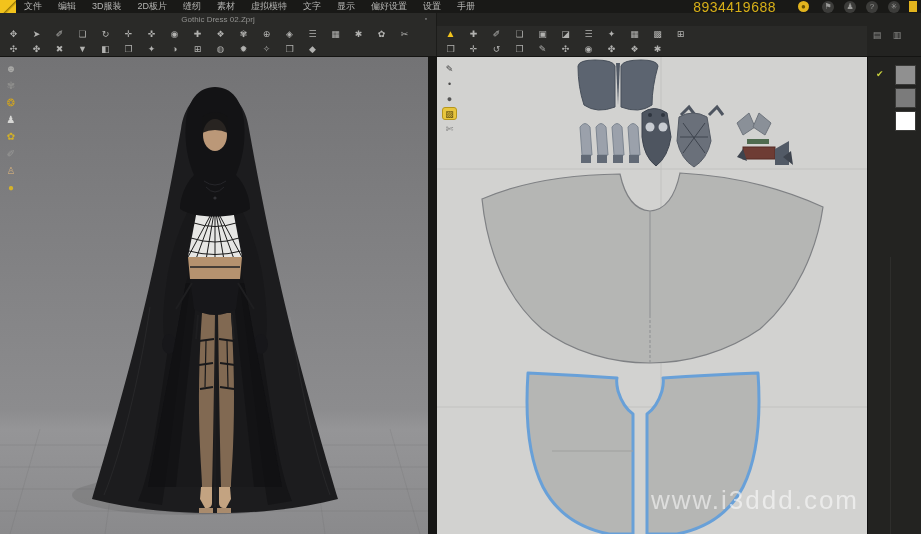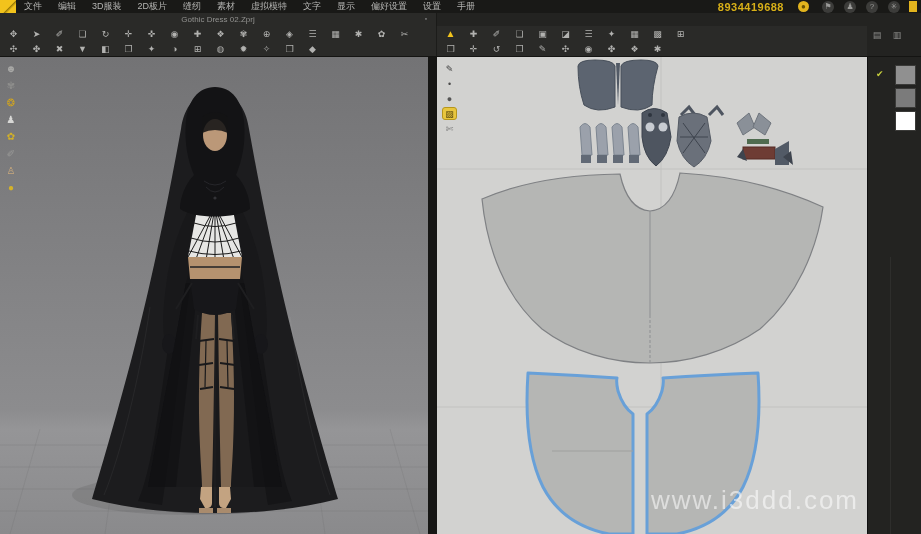--- a/index.html
+++ b/index.html
@@ -6,21 +6,21 @@
   html,body { background:#101010; }
   body { font-family:"Liberation Sans","DejaVu Sans",sans-serif; }
   .app { position:relative; width:921px; height:534px; overflow:hidden; background:#1b1b19; }
 
   
   .menubar { height:13px; display:flex; align-items:center; background:#191917; font-size:9px; color:#b4b4b2; }
   .logo { width:16px; height:13px; background:linear-gradient(135deg,#f2c31c 55%,#8a6d00 56%,#f2c31c 70%); flex:0 0 auto; }
   .menu-items { display:flex; height:13px; align-items:center; }
   .menu-item { padding:0 8px; line-height:13px; white-space:nowrap; cursor:default; }
   .menubar-right { margin-left:auto; display:flex; align-items:center; padding-right:4px; }
-  .account-id { color:#d8b018; font-size:11px; margin-right:14px; letter-spacing:.5px;font-weight:bold; }
+  .account-id { color:#d8b018; font-size:14px; margin-right:22px; letter-spacing:.5px; }
   .coin { width:11px; height:11px; border-radius:50%; background:#e2b41e; color:#6b5200; font-size:8px; line-height:11px; text-align:center; margin-right:8px; }
   .mb-icon { width:12px; height:12px; border-radius:50%; background:#3c3c3a; color:#9a9a98; font-size:8px; line-height:12px; text-align:center; margin:0 5px; }
   .corner-chip { width:8px; height:11px; background:#e2b41e; margin-left:4px; }
 
   
   .titlebar-row { height:13px; display:flex; background:#14b8a6; }
   .pane-title { font-size:8px; color:#929290; line-height:13px; text-align:center; position:relative; background:#2a2a28; border-right:1px solid #1a1a18; }
   .pane-title.left { width:437px; }
   .pane-title.right { width:430px; }
   .title-pin { position:absolute; right:6px; top:2px; width:8px; height:8px; color:#707070; font-size:7px; line-height:8px; }

